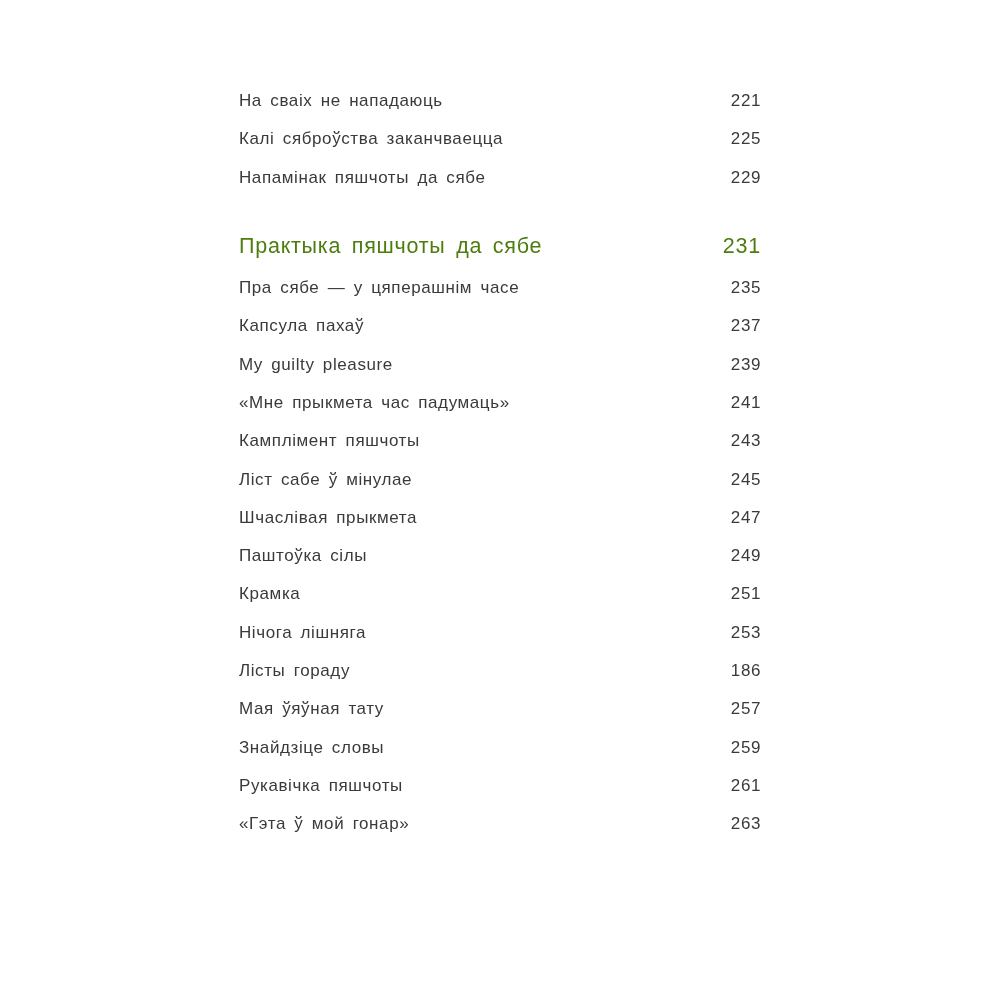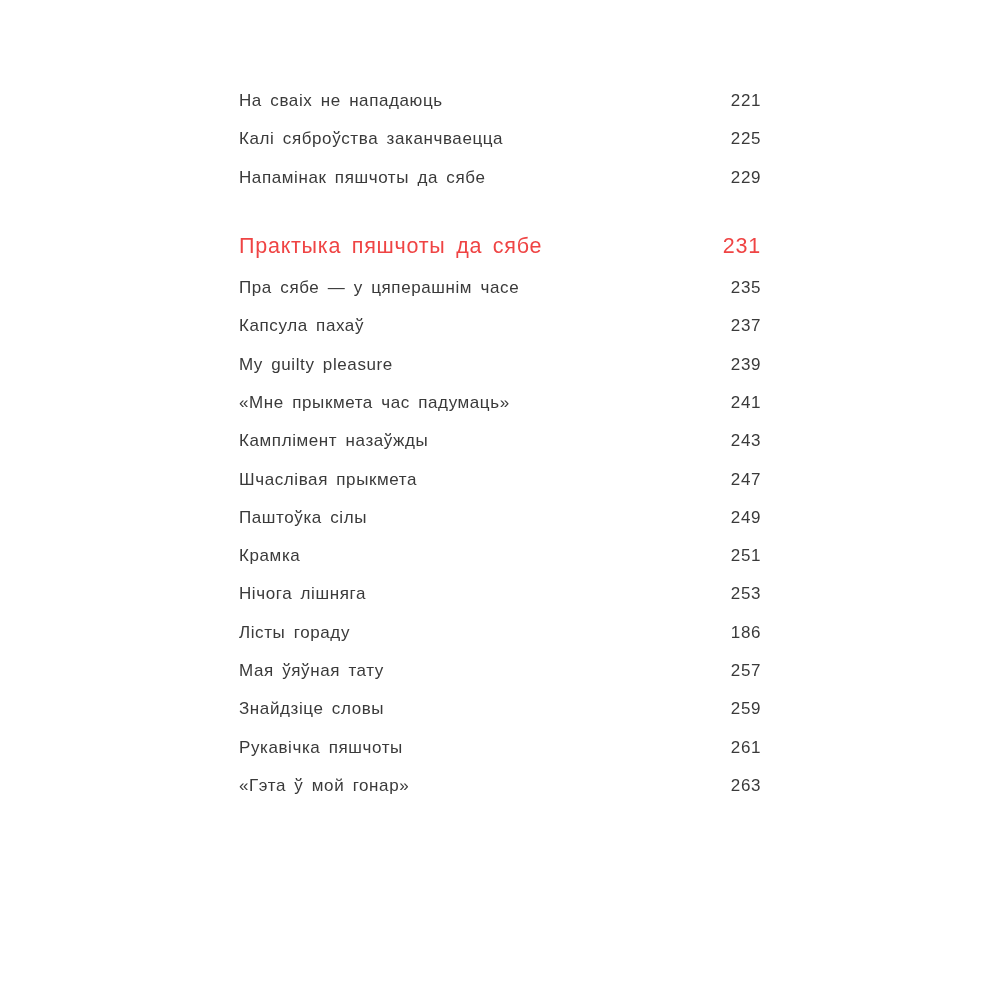--- a/index.html
+++ b/index.html
@@ -39,21 +39,21 @@
   .toc-row .page-num {
     white-space: nowrap;
     text-align: left;
   }
   .toc-row.section-heading {
     height: 42px;
     margin-top: 29px;
     margin-bottom: 1px;
     font-size: 21.5px;
     font-weight: 300;
-    color: #ef4444;
+    color: #4d7c0f;
   }
 </style>
 </head>
 <body>
 
 <div class="page">
   <div class="toc">
 
     <div class="toc-row">
       <span class="title">На сваіх не нападаюць</span>
@@ -83,22 +83,26 @@
     </div>
     <div class="toc-row">
       <span class="title">My guilty pleasure</span>
       <span class="page-num">239</span>
     </div>
     <div class="toc-row">
       <span class="title">«Мне прыкмета час падумаць»</span>
       <span class="page-num">241</span>
     </div>
     <div class="toc-row">
-      <span class="title">Камплімент назаўжды</span>
+      <span class="title">Камплімент пяшчоты</span>
       <span class="page-num">243</span>
+    </div>
+    <div class="toc-row">
+      <span class="title">Ліст сабе ў мінулае</span>
+      <span class="page-num">245</span>
     </div>
     <div class="toc-row">
       <span class="title">Шчаслівая прыкмета</span>
       <span class="page-num">247</span>
     </div>
     <div class="toc-row">
       <span class="title">Паштоўка сілы</span>
       <span class="page-num">249</span>
     </div>
     <div class="toc-row">

